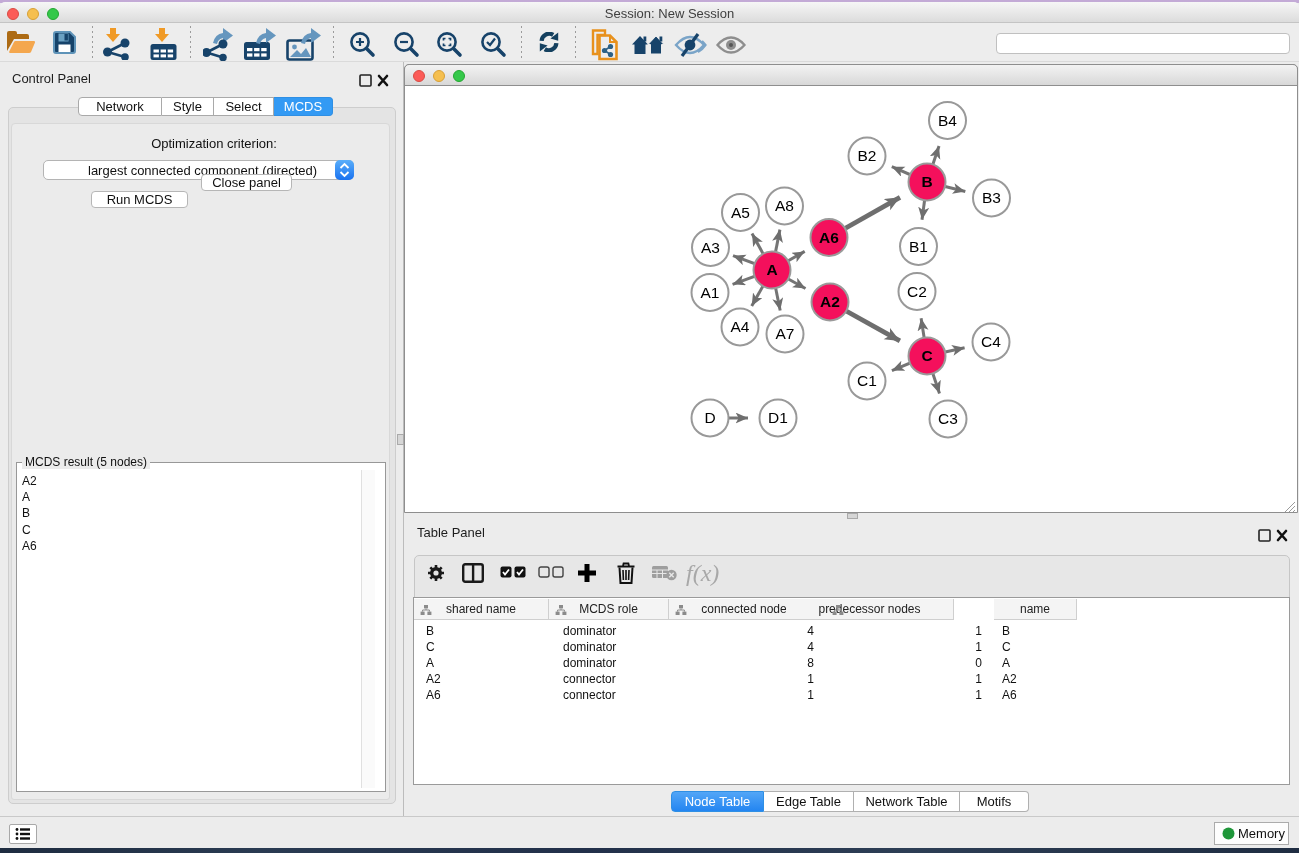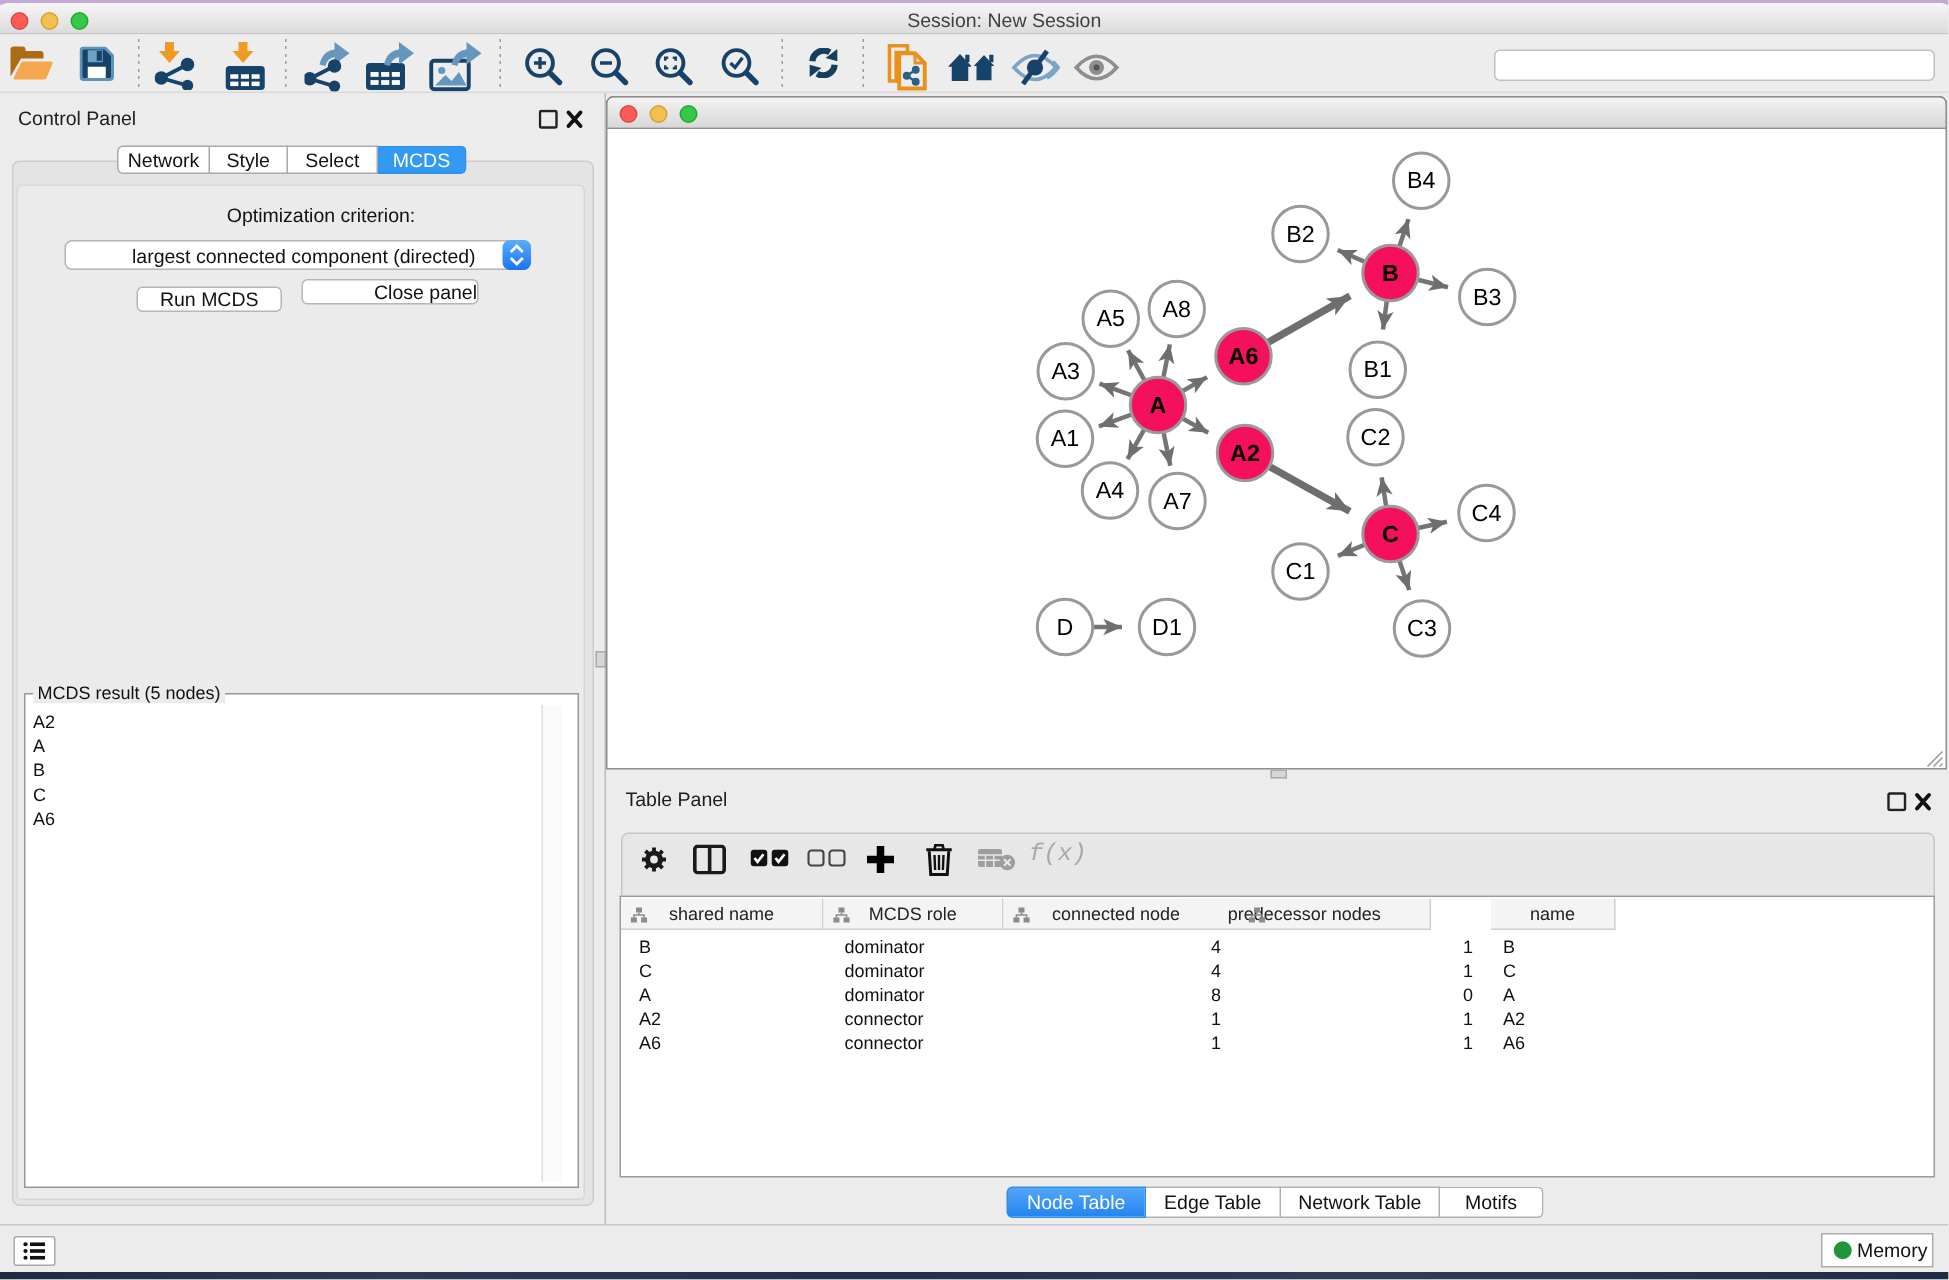--- a/index.html
+++ b/index.html
@@ -247,37 +247,37 @@
     <path d="M9 9 L13 13" stroke="#7c7c7c" stroke-width="1.4"></path>
   </svg>
   </div>
   <div id="searchbox"></div>
 </div>
 
 <div class="abs" id="cp-title">Control Panel</div>
 <div class="abs" id="cp-panel"></div>
 <div class="abs" id="cp-inner"></div>
 <div class="abs" id="cp-tabs">
-  <div class="tab" style="width:62px;">Network</div>
+  <div class="tab" style="width:84px;">Network</div>
   <div class="tab" style="width:52px;">Style</div>
   <div class="tab" style="width:60px;">Select</div>
   <div class="tab sel" style="width:59px;">MCDS</div>
 </div>
 <div class="abs" id="optlabel">Optimization criterion:</div>
 <div class="abs" id="selbox">
     <span class="seltext">largest connected component (directed)</span>
   <div id="selstep">
     <svg width="19" height="20" viewBox="0 0 19 20">
         <path d="M5.5 8 L9.5 4 L13.5 8" fill="none" stroke="#fff" stroke-width="1.8"></path>
         <path d="M5.5 12 L9.5 16 L13.5 12" fill="none" stroke="#fff" stroke-width="1.8"></path>
       </svg>
   </div>
 </div>
 <div class="btn" style="left:91px; top:191px; width:97px;">Run MCDS</div>
-<div class="btn" style="left:201px; top:186px; width:118px;text-align:right;">Close panel</div>
+<div class="btn" style="left:201px; top:174px; width:91px;">Close panel</div>
 <div class="abs" id="fieldset"></div>
 <div class="abs" id="fieldlegend">MCDS result (5 nodes)</div>
 <div class="abs" id="mcdslist">A2<br>A<br>B<br>C<br>A6</div>
 <div class="abs" id="mcdsscroll"></div>
 <div class="abs" id="cphdr-icons" style="left:359px; top:73px;">
   <svg width="32" height="13" viewBox="0 0 32 13">
     <rect x="1" y="1" width="11" height="11" fill="none" stroke="#222" stroke-width="1.6" rx="1"></rect>
     <path d="M20 2 L28 11 M28 2 L20 11" stroke="#111" stroke-width="2.6" stroke-linecap="round"></path>
   </svg>
 </div>
@@ -425,21 +425,21 @@
     <g fill="#9e9e9e">
         <rect x="0" y="0" width="16" height="12" rx="1.5"></rect>
       </g>
     <g stroke="#e7e7e7" stroke-width="1">
         <path d="M0 4 L16 4 M0 7.5 L16 7.5 M5 4 L5 12 M10.5 4 L10.5 12"></path>
       </g>
     <circle cx="19.5" cy="9" r="5.2" fill="#9e9e9e"></circle>
     <path d="M17.3 6.8 L21.7 11.2 M21.7 6.8 L17.3 11.2" stroke="#e7e7e7" stroke-width="1.4"></path>
   </svg>
 
-  <div class="abs" style="left:272px; top:5px; font-family:Liberation Mono, monospace; font-style:italic; font-size:16px; color:#a8a8a8;">f(x)</div>
+  <div class="abs" style="left:272px; top:5px; font-family:Liberation Serif, serif; font-style:italic; font-size:24px; color:#a8a8a8;">f(x)</div>
 </div>
 <div class="abs" id="tp-table"></div>
 <div id="theader">
   <div class="th" style="left:414px; width:135px;">shared name</div>
   <div class="th" style="left:549px; width:120px;">MCDS role</div>
   <div class="th" style="left:669px; width:157px;">connected nodes</div>
   <div class="th" style="left:786px; width:168px;">predecessor nodes</div>
   <div class="th" style="left:994px; width:83px;">name</div>
   <svg class="abs treeic" style="left:420px; top:604px;" width="12" height="12" viewBox="0 0 12 12">
       <rect x="4" y="1" width="4" height="3.4" fill="#8b8b8b"></rect>

